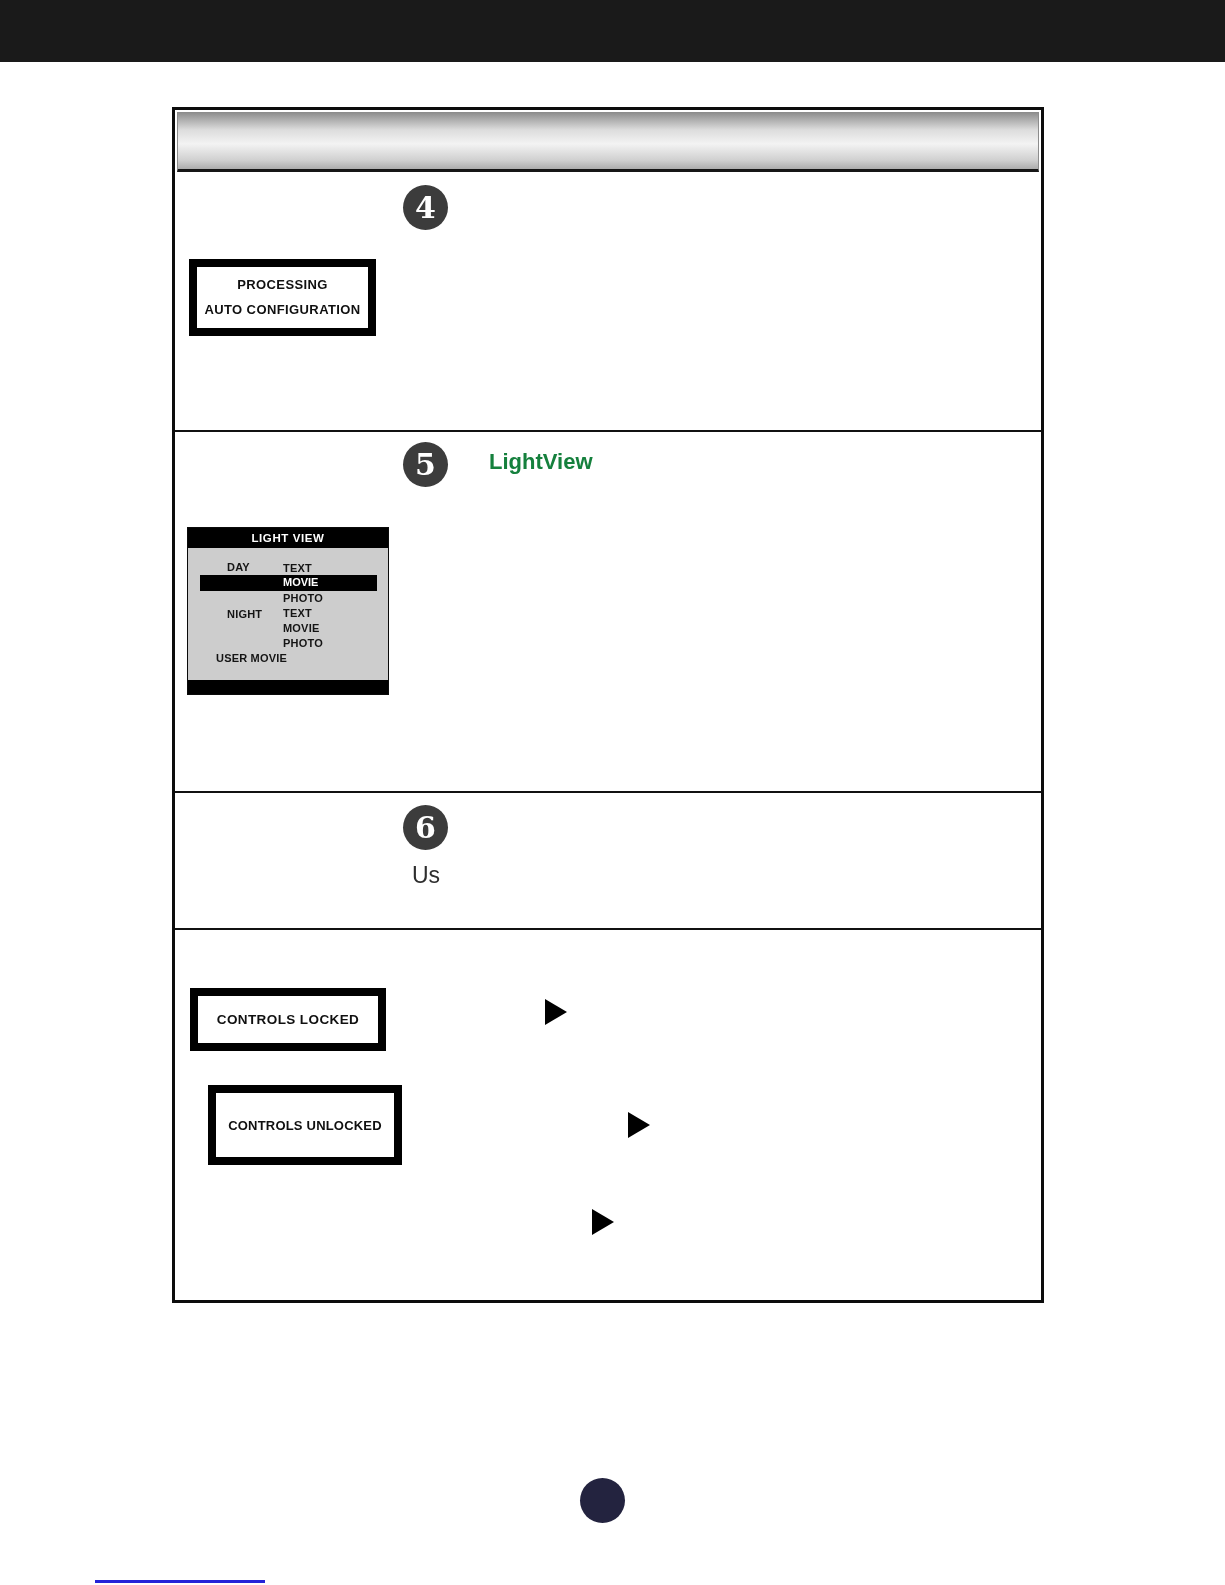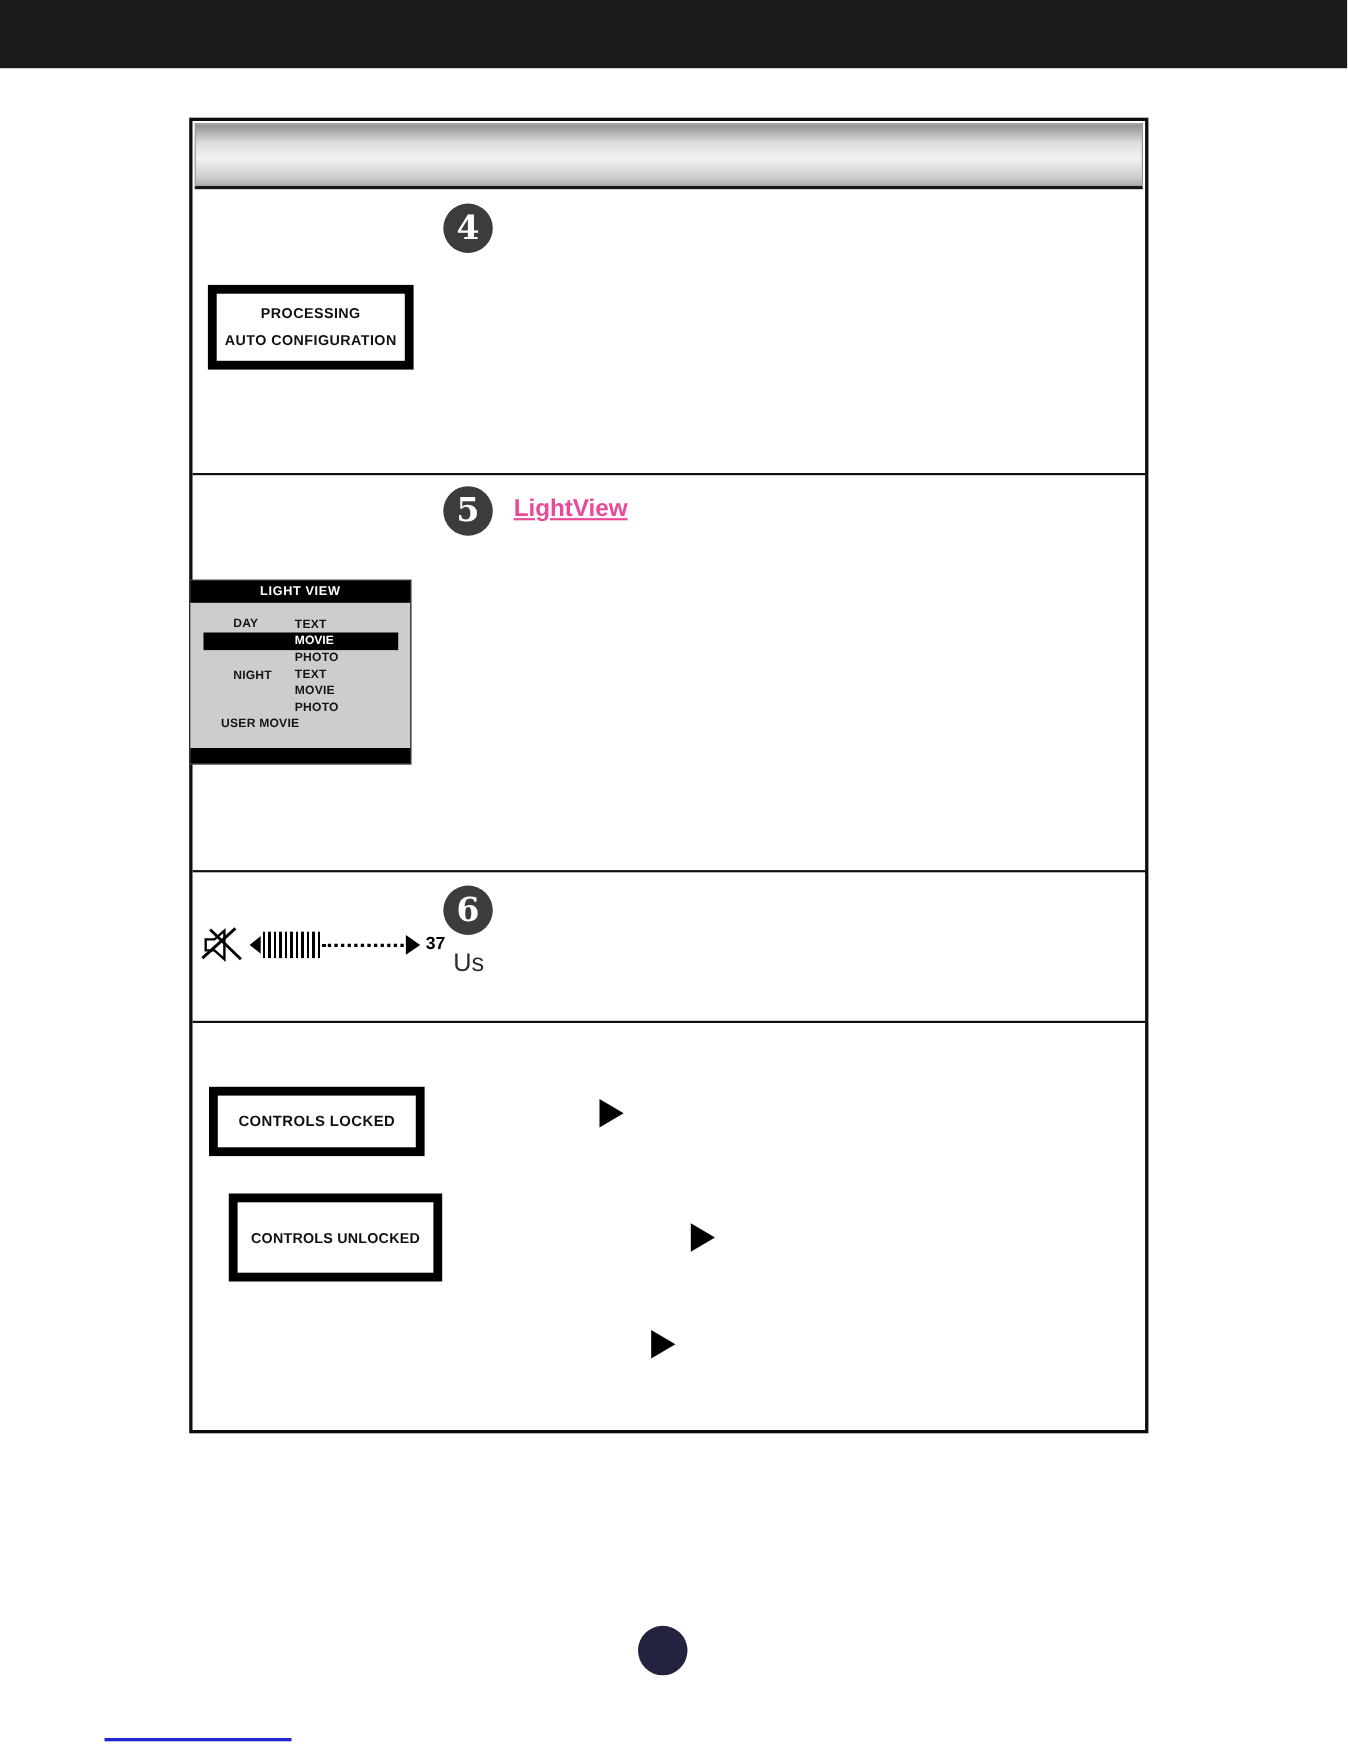--- a/index.html
+++ b/index.html
@@ -18,29 +18,29 @@
   .divider { position:absolute; left:175px; width:866px; height:2px; background:#111; }
   .d1 { top:430px; } .d2 { top:791px; } .d3 { top:928px; }
 
   .step-circle { position:absolute; width:45px; height:45px; border-radius:50%; background:#3c3c3c;
       color:#fff; font-weight:700; font-size:30px; display:flex; align-items:center; justify-content:center;
       font-family:"DejaVu Serif", serif; }
   .c4 { left:403px; top:185px; }
   .c5 { left:403px; top:442px; }
   .c6 { left:403px; top:805px; }
 
-  .lightview-heading { position:absolute; left:467px; top:449px; font-size:22px; font-weight:700; color:#ec4899;text-decoration:underline; }
+  .lightview-heading { position:absolute; left:489px; top:449px; font-size:22px; font-weight:700; color:#15803d; }
 
   .osd-simple { position:absolute; background:#fff; border:8px solid #000; display:flex; flex-direction:column;
       align-items:center; justify-content:center; font-weight:700; color:#101010; text-align:center; }
   .processing-box { left:189px; top:259px; width:187px; height:77px; font-size:13px; line-height:1.9; letter-spacing:0.4px; }
   .locked-box { left:190px; top:988px; width:196px; height:63px; font-size:13.5px; letter-spacing:0.4px; }
   .unlocked-box { left:208px; top:1085px; width:194px; height:80px; font-size:13px; letter-spacing:0.2px; }
 
-  .lv-box { position:absolute; left:172px; top:527px; width:202px; height:168px; background:#cdcdcd; border:1px solid #0a0a0a; }
+  .lv-box { position:absolute; left:187px; top:527px; width:202px; height:168px; background:#cdcdcd; border:1px solid #0a0a0a; }
   .lv-header { height:20px; background:#000; color:#fff; font-weight:700; font-size:11.5px; letter-spacing:0.6px;
       display:flex; align-items:center; justify-content:center; }
   .lv-footer { position:absolute; left:0; bottom:0; width:100%; height:14px; background:#000; }
   .lv-item { position:absolute; font-weight:700; font-size:11px; color:#141414; letter-spacing:0.2px; }
   .lv-day { left:39px; top:33px; }
   .lv-day-opt0 { left:95px; top:34px; }
   .lv-day-opt2 { left:95px; top:64px; }
   .lv-night { left:39px; top:80px; }
   .lv-night-opt0 { left:95px; top:79px; }
   .lv-night-opt1 { left:95px; top:94px; }
@@ -108,32 +108,20 @@
     <span class="lv-item lv-night-opt1">MOVIE</span>
     <span class="lv-item lv-night-opt2">PHOTO</span>
     <span class="lv-item lv-user">USER MOVIE</span>
     <div class="lv-footer"></div>
   </div>
 
   <div class="step-circle c6">
     <span>6</span>
   </div>
 
-  <div class="volume-row">
-    <svg class="mute-icon" width="42" height="40" viewBox="0 0 42 40">
-      <path d="M6 15 h8 l9 -8 v26 l-9 -8 h-8 z" fill="#ffffff" stroke="#000000" stroke-width="2.2"></path>
-      <line x1="3" y1="32" x2="33" y2="5" stroke="#000000" stroke-width="2.6"></line>
-      <line x1="10" y1="6" x2="38" y2="33" stroke="#000000" stroke-width="2.6"></line>
-    </svg>
-    <span class="vol-left-tri"></span>
-    <span class="vol-bars"></span>
-    <span class="vol-dots"></span>
-    <span class="vol-right-tri"></span>
-    <span class="vol-value">37</span>
-  </div>
 
   <div class="partial-text">Us</div>
 
   <div class="osd-simple locked-box">
     <div>CONTROLS LOCKED</div>
   </div>
   <span class="play-tri t1"></span>
 
   <div class="osd-simple unlocked-box">
     <div>CONTROLS UNLOCKED</div>

